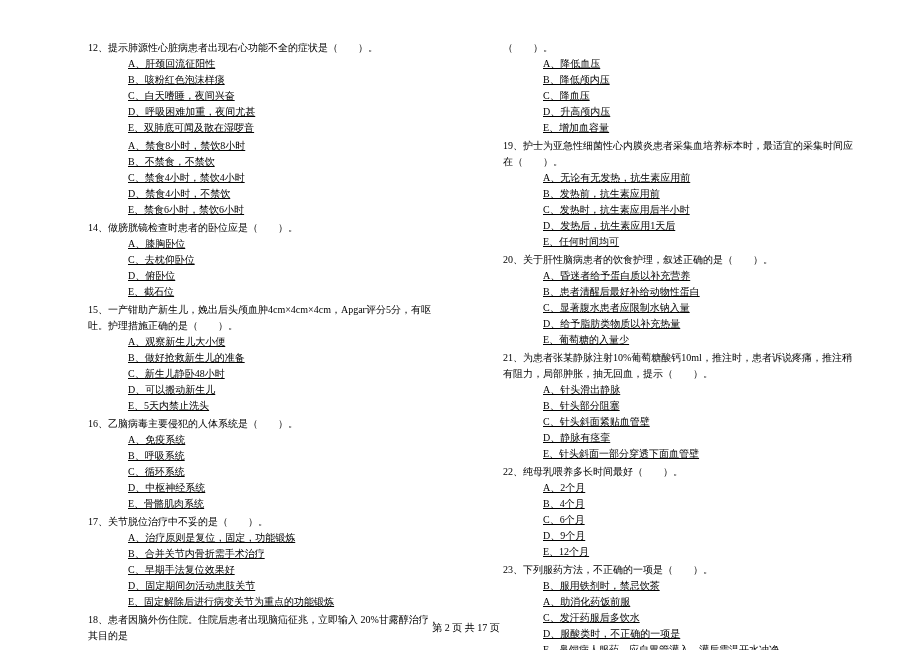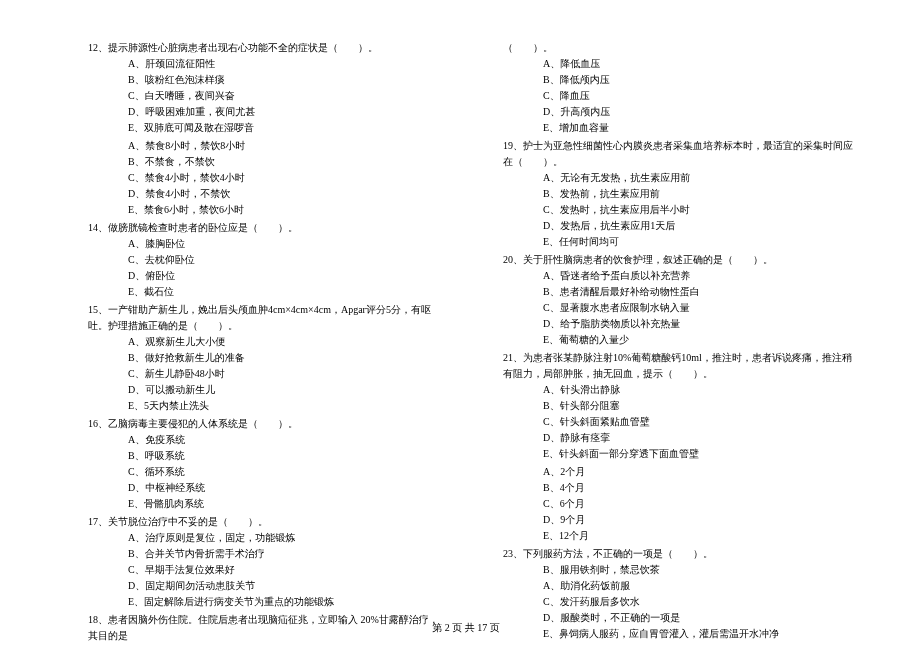--- a/index.html
+++ b/index.html
@@ -24,20 +24,21 @@
     .column {
       flex: 1;
       line-height: 1.6;
     }
     .question {
       margin-bottom: 2px;
       margin-left: 28px;
     }
     .option {
       padding-left: 40px;
+      text-decoration: underline;
     }
     .q-text {
       padding-left: 0;
     }
     .continuation {
       padding-left: 0;
     }
     .footer {
       position: absolute;
       bottom: 15px;
@@ -130,20 +131,21 @@
     </div>
     <div class="question">
       <div class="q-text">21、为患者张某静脉注射10%葡萄糖酸钙10ml，推注时，患者诉说疼痛，推注稍有阻力，局部肿胀，抽无回血，提示（　　）。</div>
       <div class="option">A、针头滑出静脉</div>
       <div class="option">B、针头部分阻塞</div>
       <div class="option">C、针头斜面紧贴血管壁</div>
       <div class="option">D、静脉有痉挛</div>
       <div class="option">E、针头斜面一部分穿透下面血管壁</div>
     </div>
     <div class="question">
+      <div class="q-text">22、纯母乳喂养多长时间最好（　　）。</div>
       <div class="option">A、2个月</div>
       <div class="option">B、4个月</div>
       <div class="option">C、6个月</div>
       <div class="option">D、9个月</div>
       <div class="option">E、12个月</div>
     </div>
     <div class="question">
       <div class="q-text">23、下列服药方法，不正确的一项是（　　）。</div>
       <div class="option">B、服用铁剂时，禁忌饮茶</div>
       <div class="option">A、助消化药饭前服</div>

